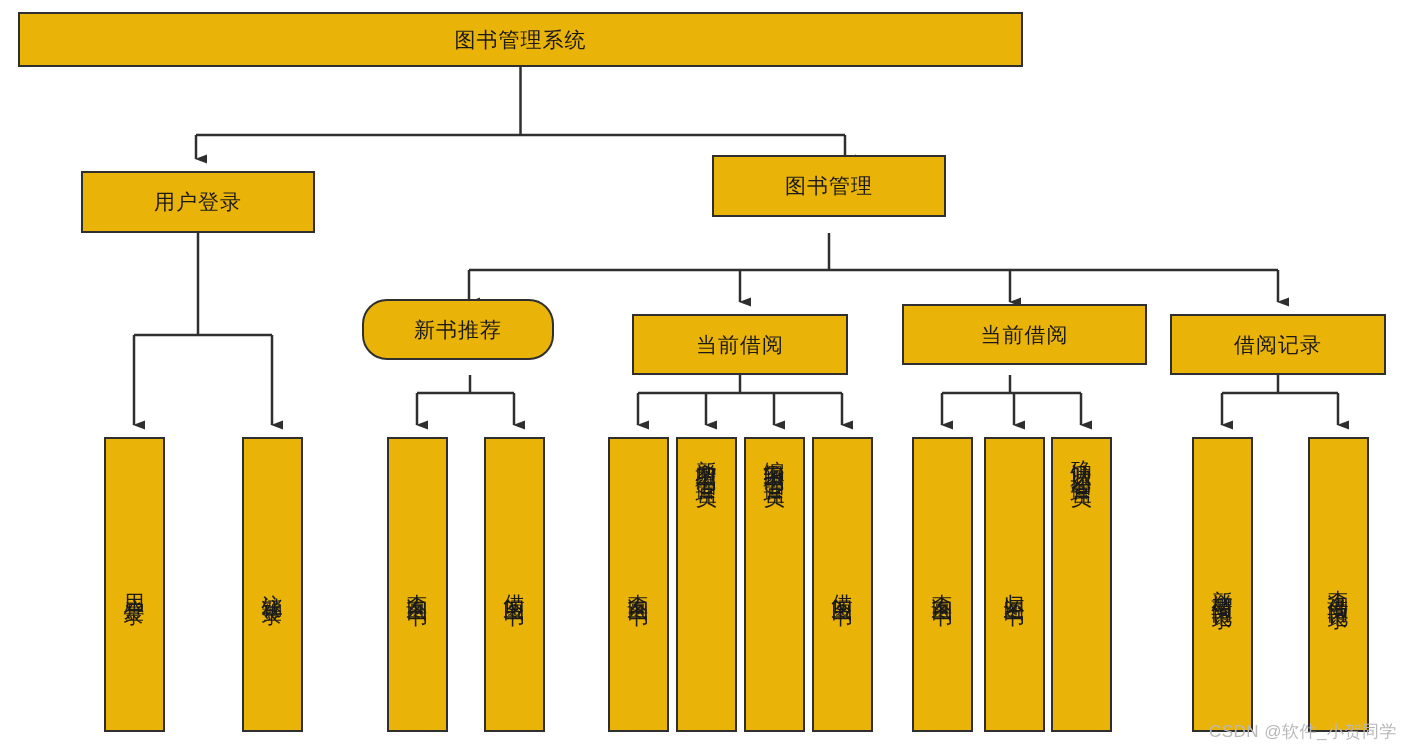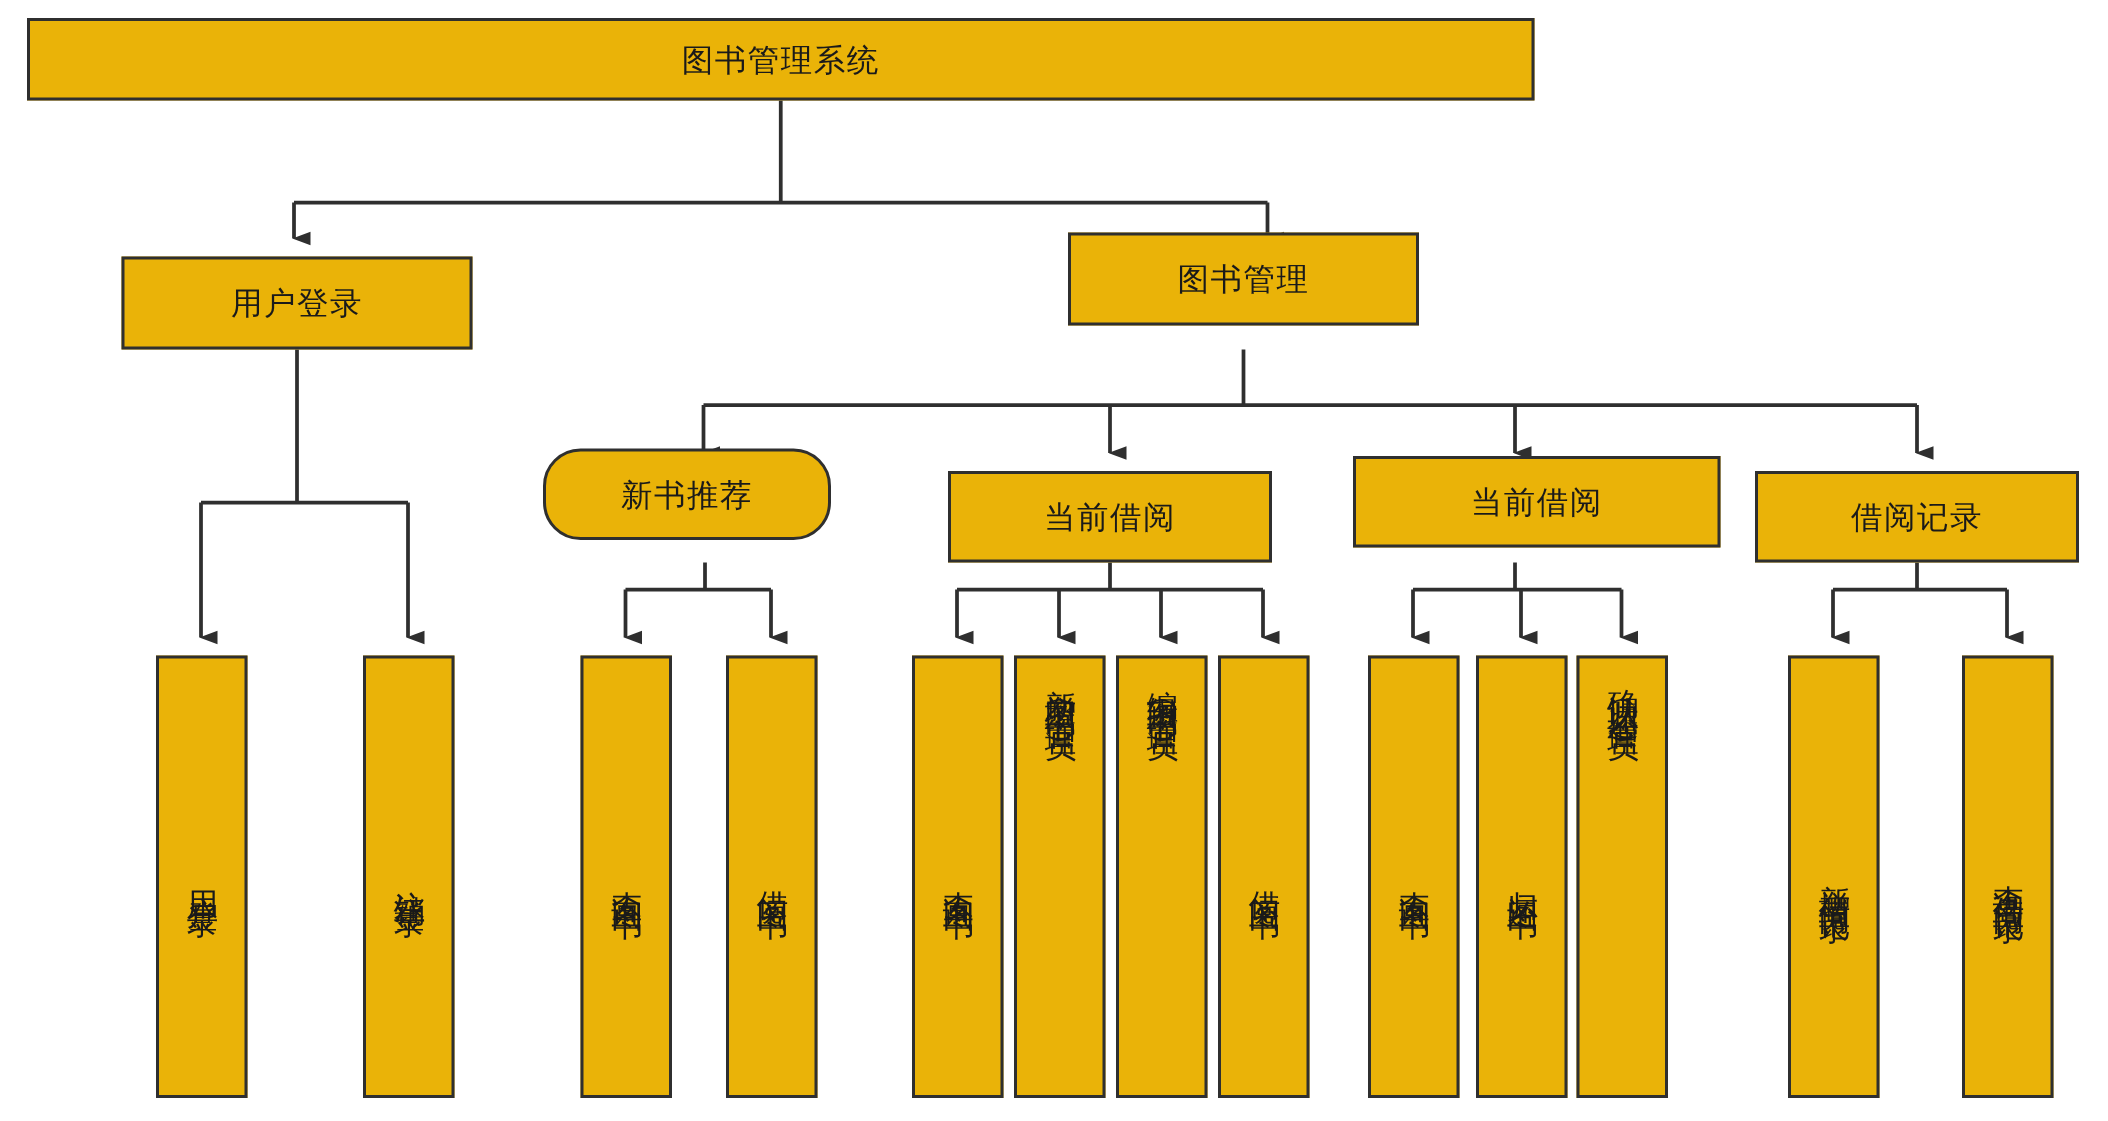--- a/index.html
+++ b/index.html
@@ -170,13 +170,14 @@
         <span class="node-label">确认归还（管理员）</span>
       </div>
       <div class="node vert" style="left: 1192px; top: 437px; width: 61px; height: 295px;">
         <span class="node-label">新增借阅记录</span>
       </div>
       <div class="node vert" style="left: 1308px; top: 437px; width: 61px; height: 295px;">
         <span class="node-label">查询借阅记录</span>
       </div>
     </div>
 
+  <div class="watermark">CSDN @软件_小贺同学</div>
 </div>
 
 </body></html>

